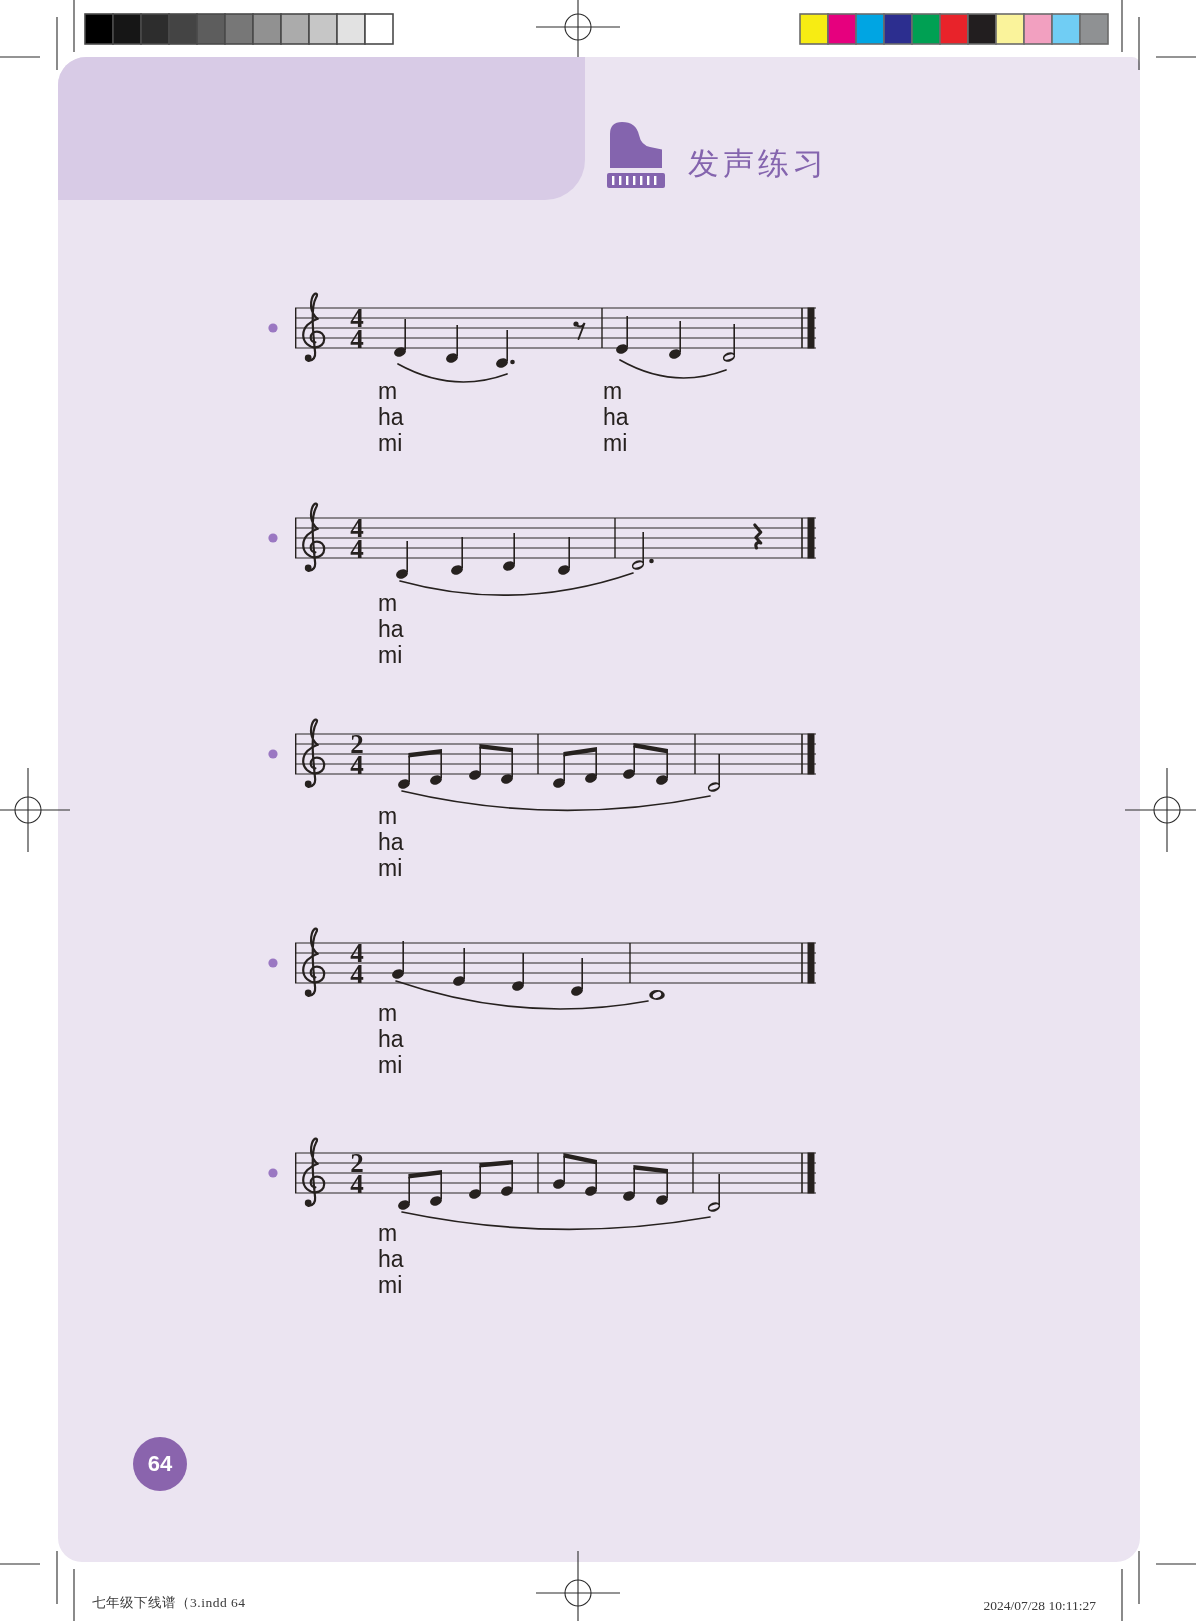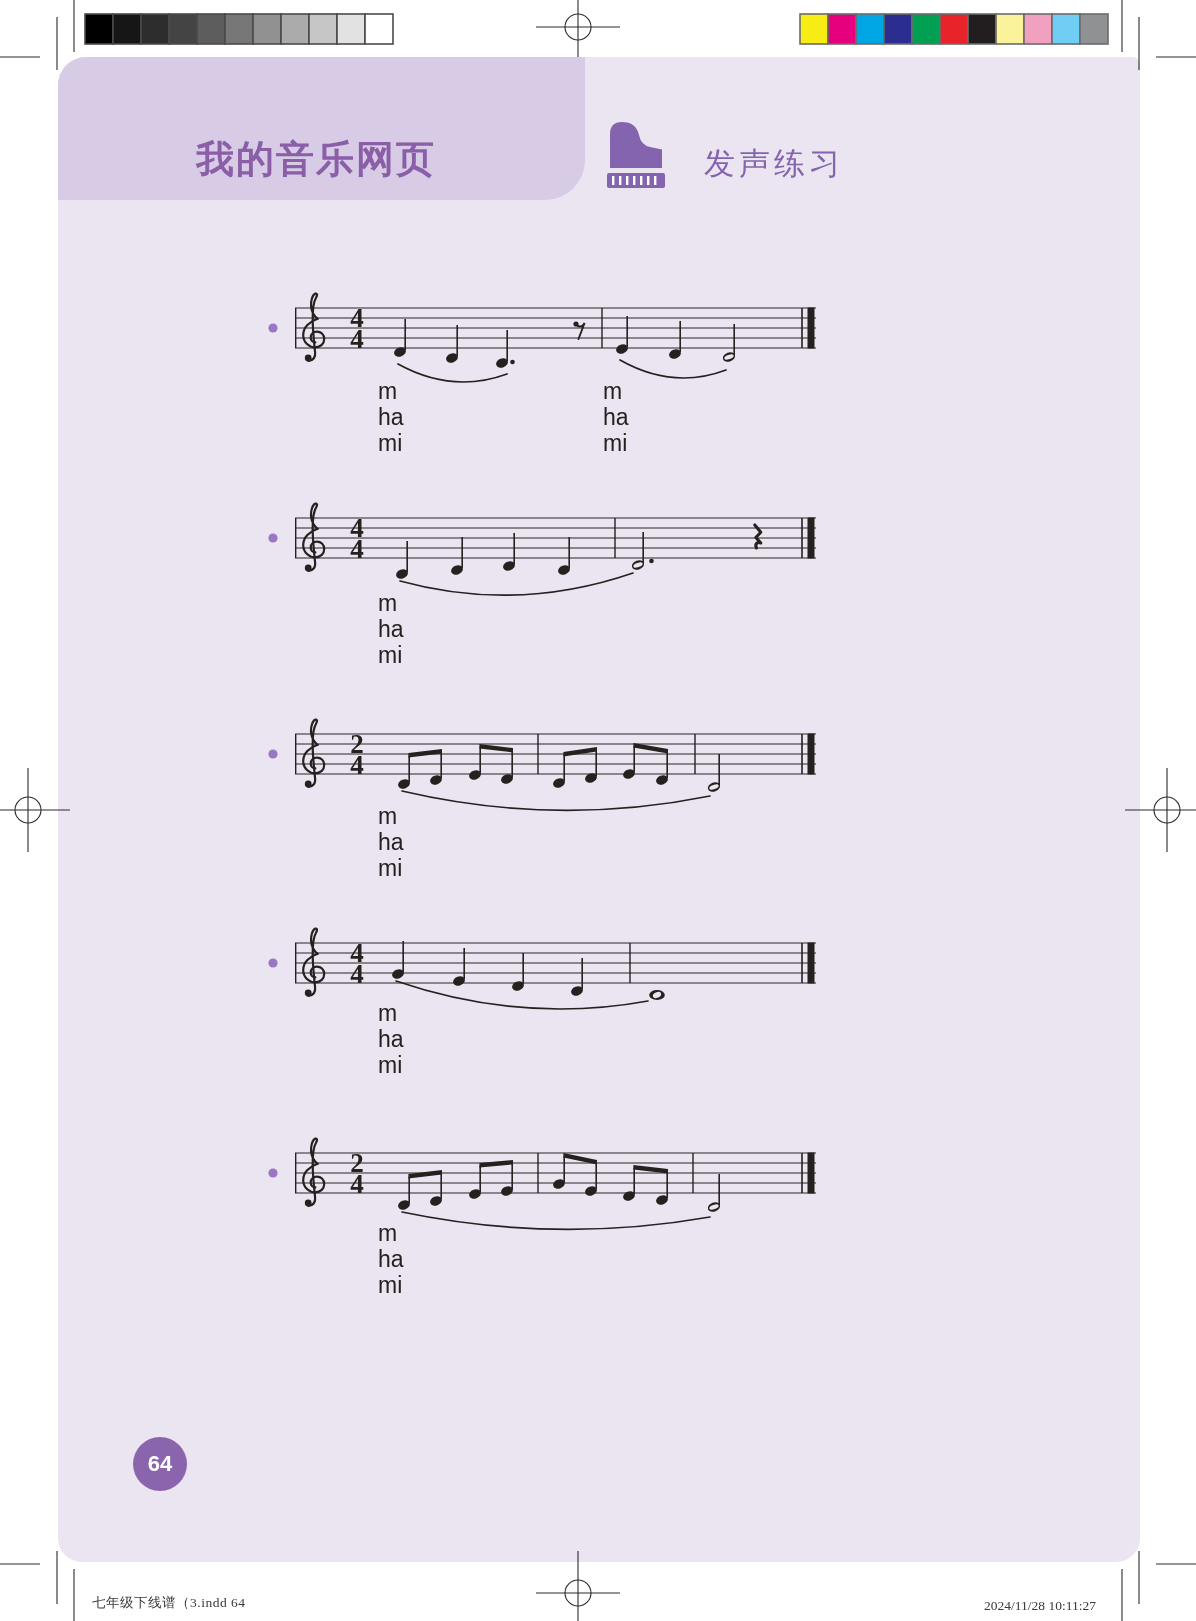--- a/index.html
+++ b/index.html
@@ -6,21 +6,21 @@
   .canvas{position:relative;width:1196px;height:1621px;background:#ffffff;overflow:hidden;
           font-family:"Liberation Sans",sans-serif;}
   .page{position:absolute;left:58px;top:57px;width:1082px;height:1505px;
         background:var(--page-bg);border-radius:28px 8px 24px 24px;}
   .band{position:absolute;left:58px;top:57px;width:527px;height:143px;
         background:var(--band);border-radius:28px 0 40px 0;}
   .title{position:absolute;left:196px;top:134px;font-family:"Liberation Serif",serif;
          font-weight:700;font-size:38px;letter-spacing:2px;color:var(--title);}
   .section-head{position:absolute;left:604px;top:118px;display:flex;align-items:center;}
   .piano{width:64px;height:74px;}
-  .section-label{margin-left:36px;font-size:31px;letter-spacing:4px;color:var(--accent);
+  .section-label{margin-left:20px;font-size:31px;letter-spacing:4px;color:var(--accent);
                  font-weight:500;padding-top:18px;}
   .badge{position:absolute;left:133px;top:1437px;width:54px;height:54px;border-radius:50%;
          background:var(--badge);color:#ffffff;font-weight:700;font-size:22px;
          display:flex;align-items:center;justify-content:center;}
   .footer-left{position:absolute;left:92px;top:1594px;font-family:"Liberation Serif",serif;
                font-size:13.5px;color:#3a3a3a;letter-spacing:.5px;}
   .footer-right{position:absolute;left:930px;top:1598px;width:166px;text-align:right;
                 font-family:"Liberation Serif",serif;font-size:13.5px;color:#3a3a3a;}
   svg.layer{position:absolute;left:0;top:0;}
 </style>
@@ -94,21 +94,20 @@
         <line x1="0" y1="1564" x2="40" y2="1564" stroke="#2b2b2b" stroke-width="1.1"></line>
       </g>
       <g>
         <line x1="1122" y1="1569" x2="1122" y2="1621" stroke="#2b2b2b" stroke-width="1.1"></line>
         <line x1="1139" y1="1551" x2="1139" y2="1604" stroke="#2b2b2b" stroke-width="1.1"></line>
         <line x1="1156" y1="1564" x2="1196" y2="1564" stroke="#2b2b2b" stroke-width="1.1"></line>
       </g>
     </svg>
 
   <div class="band"></div>
-  <div class="title">我的音乐网页</div>
 
   <div class="section-head">
     <svg class="piano" viewBox="0 0 64 74">
       <path d="M6,50 L6,16 Q6,4 18,4 Q32,4 35,17 Q37,27 46,29 L58,31.5 L58,50 Z" fill="var(--accent)"></path>
       <rect x="3" y="55" width="58" height="15" rx="2" fill="var(--accent)"></rect>
       <g fill="#ffffff">
         <rect x="8" y="58" width="2.4" height="9"></rect>
         <rect x="15" y="58" width="2.4" height="9"></rect>
         <rect x="22" y="58" width="2.4" height="9"></rect>
         <rect x="29" y="58" width="2.4" height="9"></rect>
@@ -411,14 +410,14 @@
           <text x="378" y="1293">mi</text>
         </g>
       </g>
     </svg>
 
   <div class="badge">
     <span>64</span>
   </div>
 
   <div class="footer-left">七年级下线谱（3.indd   64</div>
-  <div class="footer-right">2024/11/28   10:11:27</div>
+  <div class="footer-right">2024/07/28   10:11:27</div>
 </div>
 
 </body></html>

